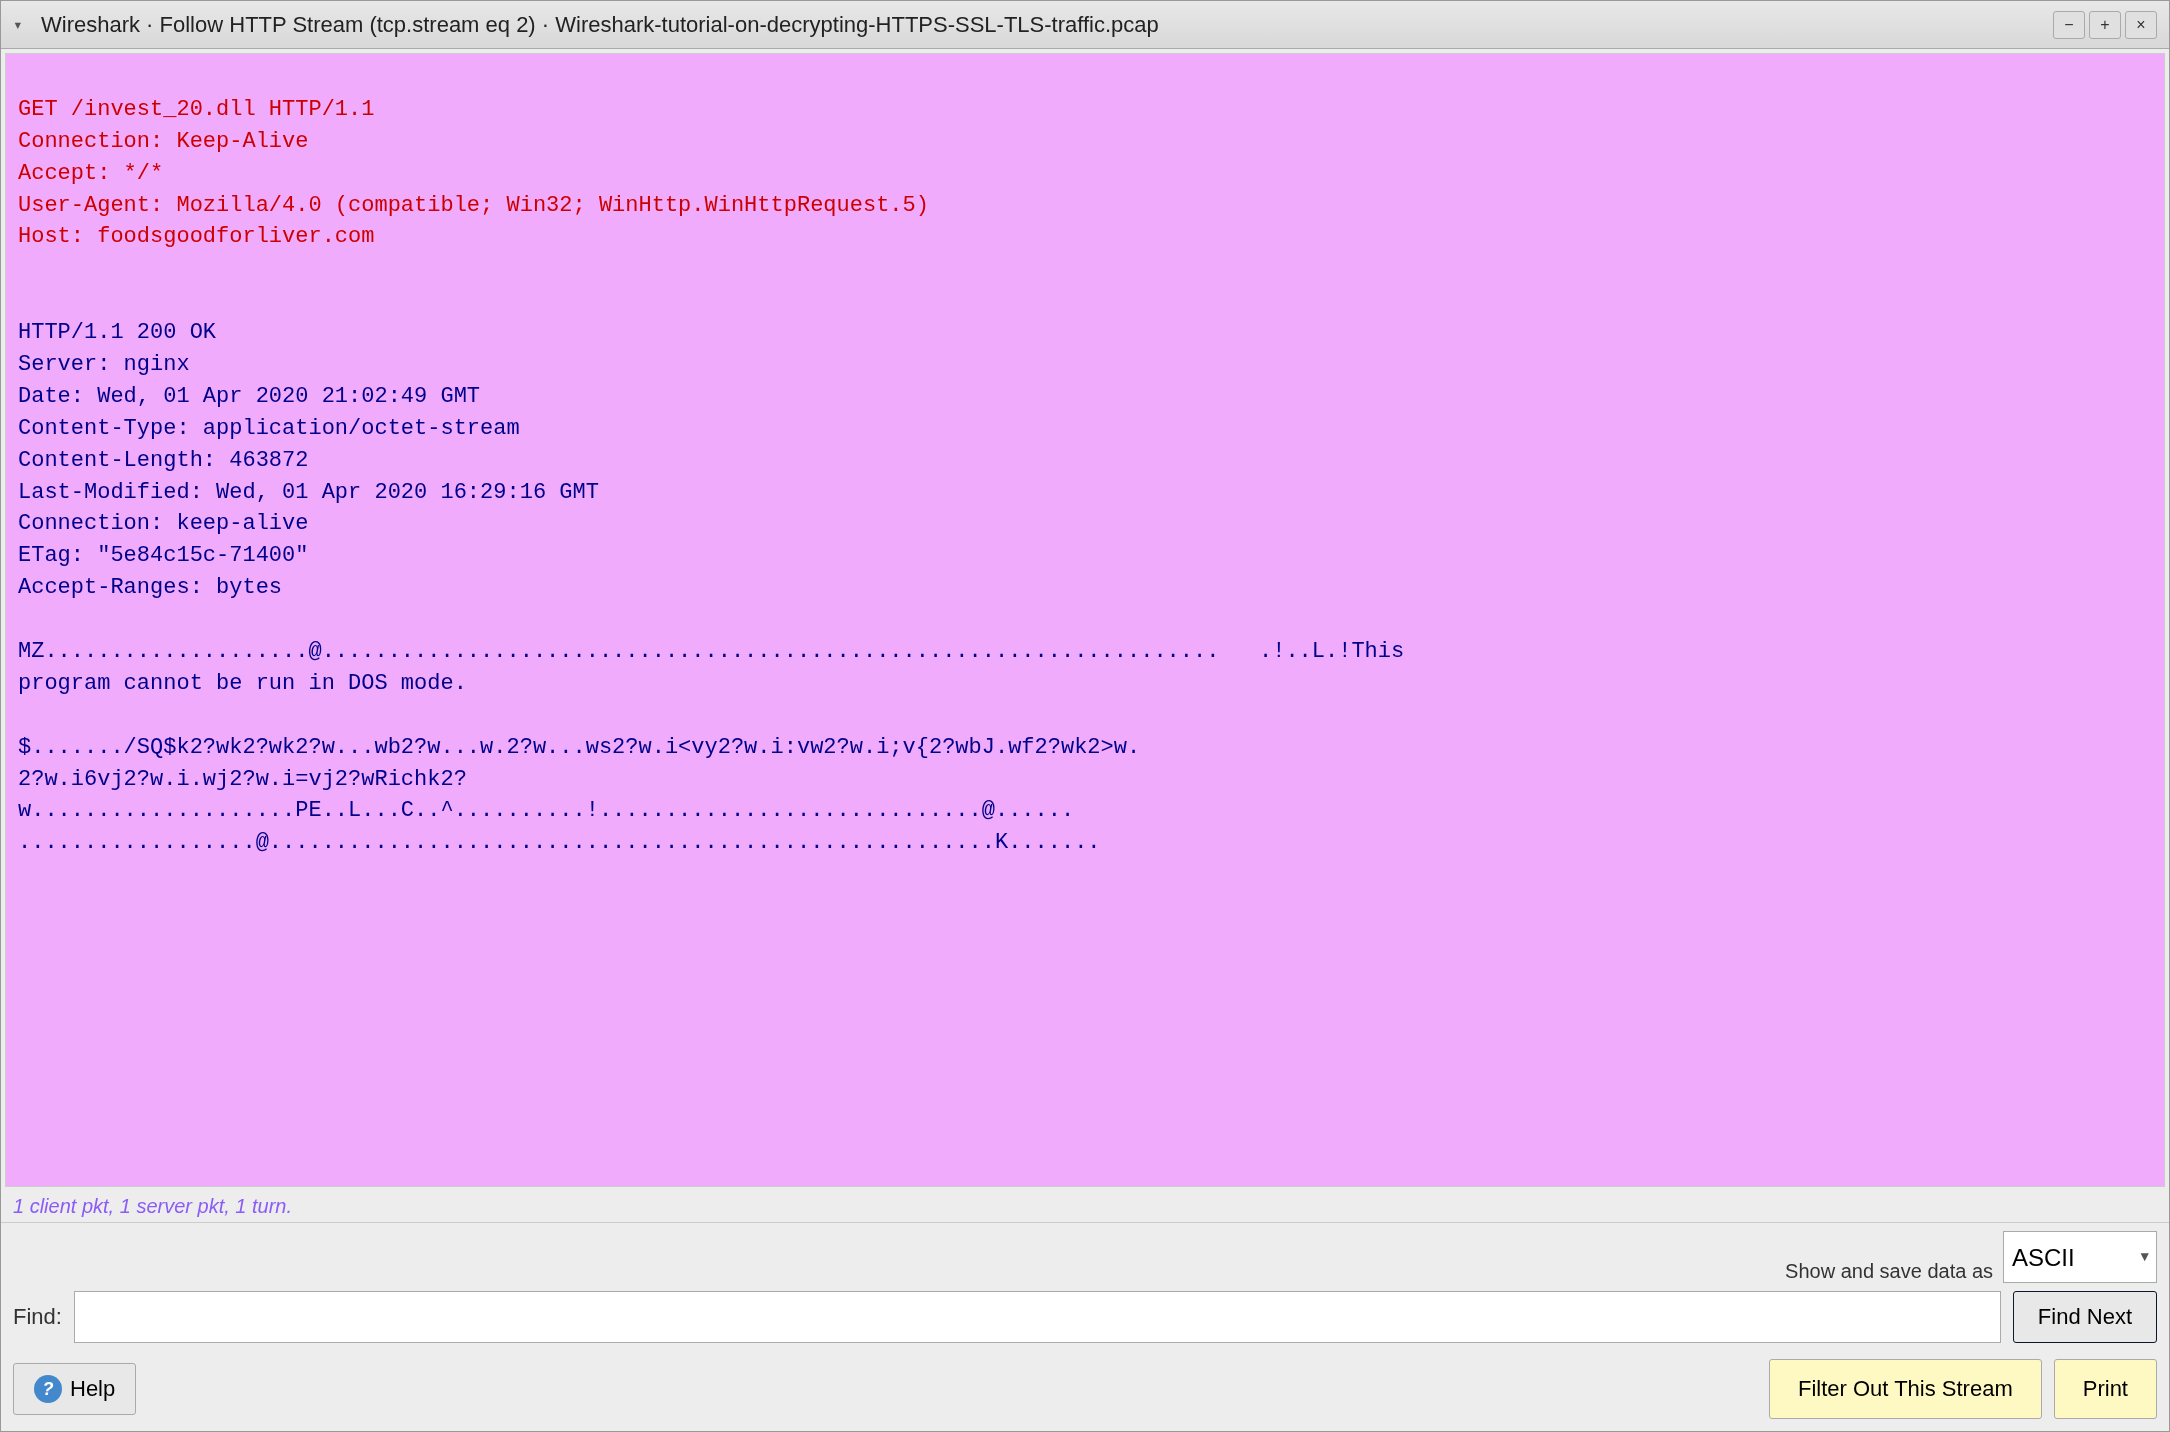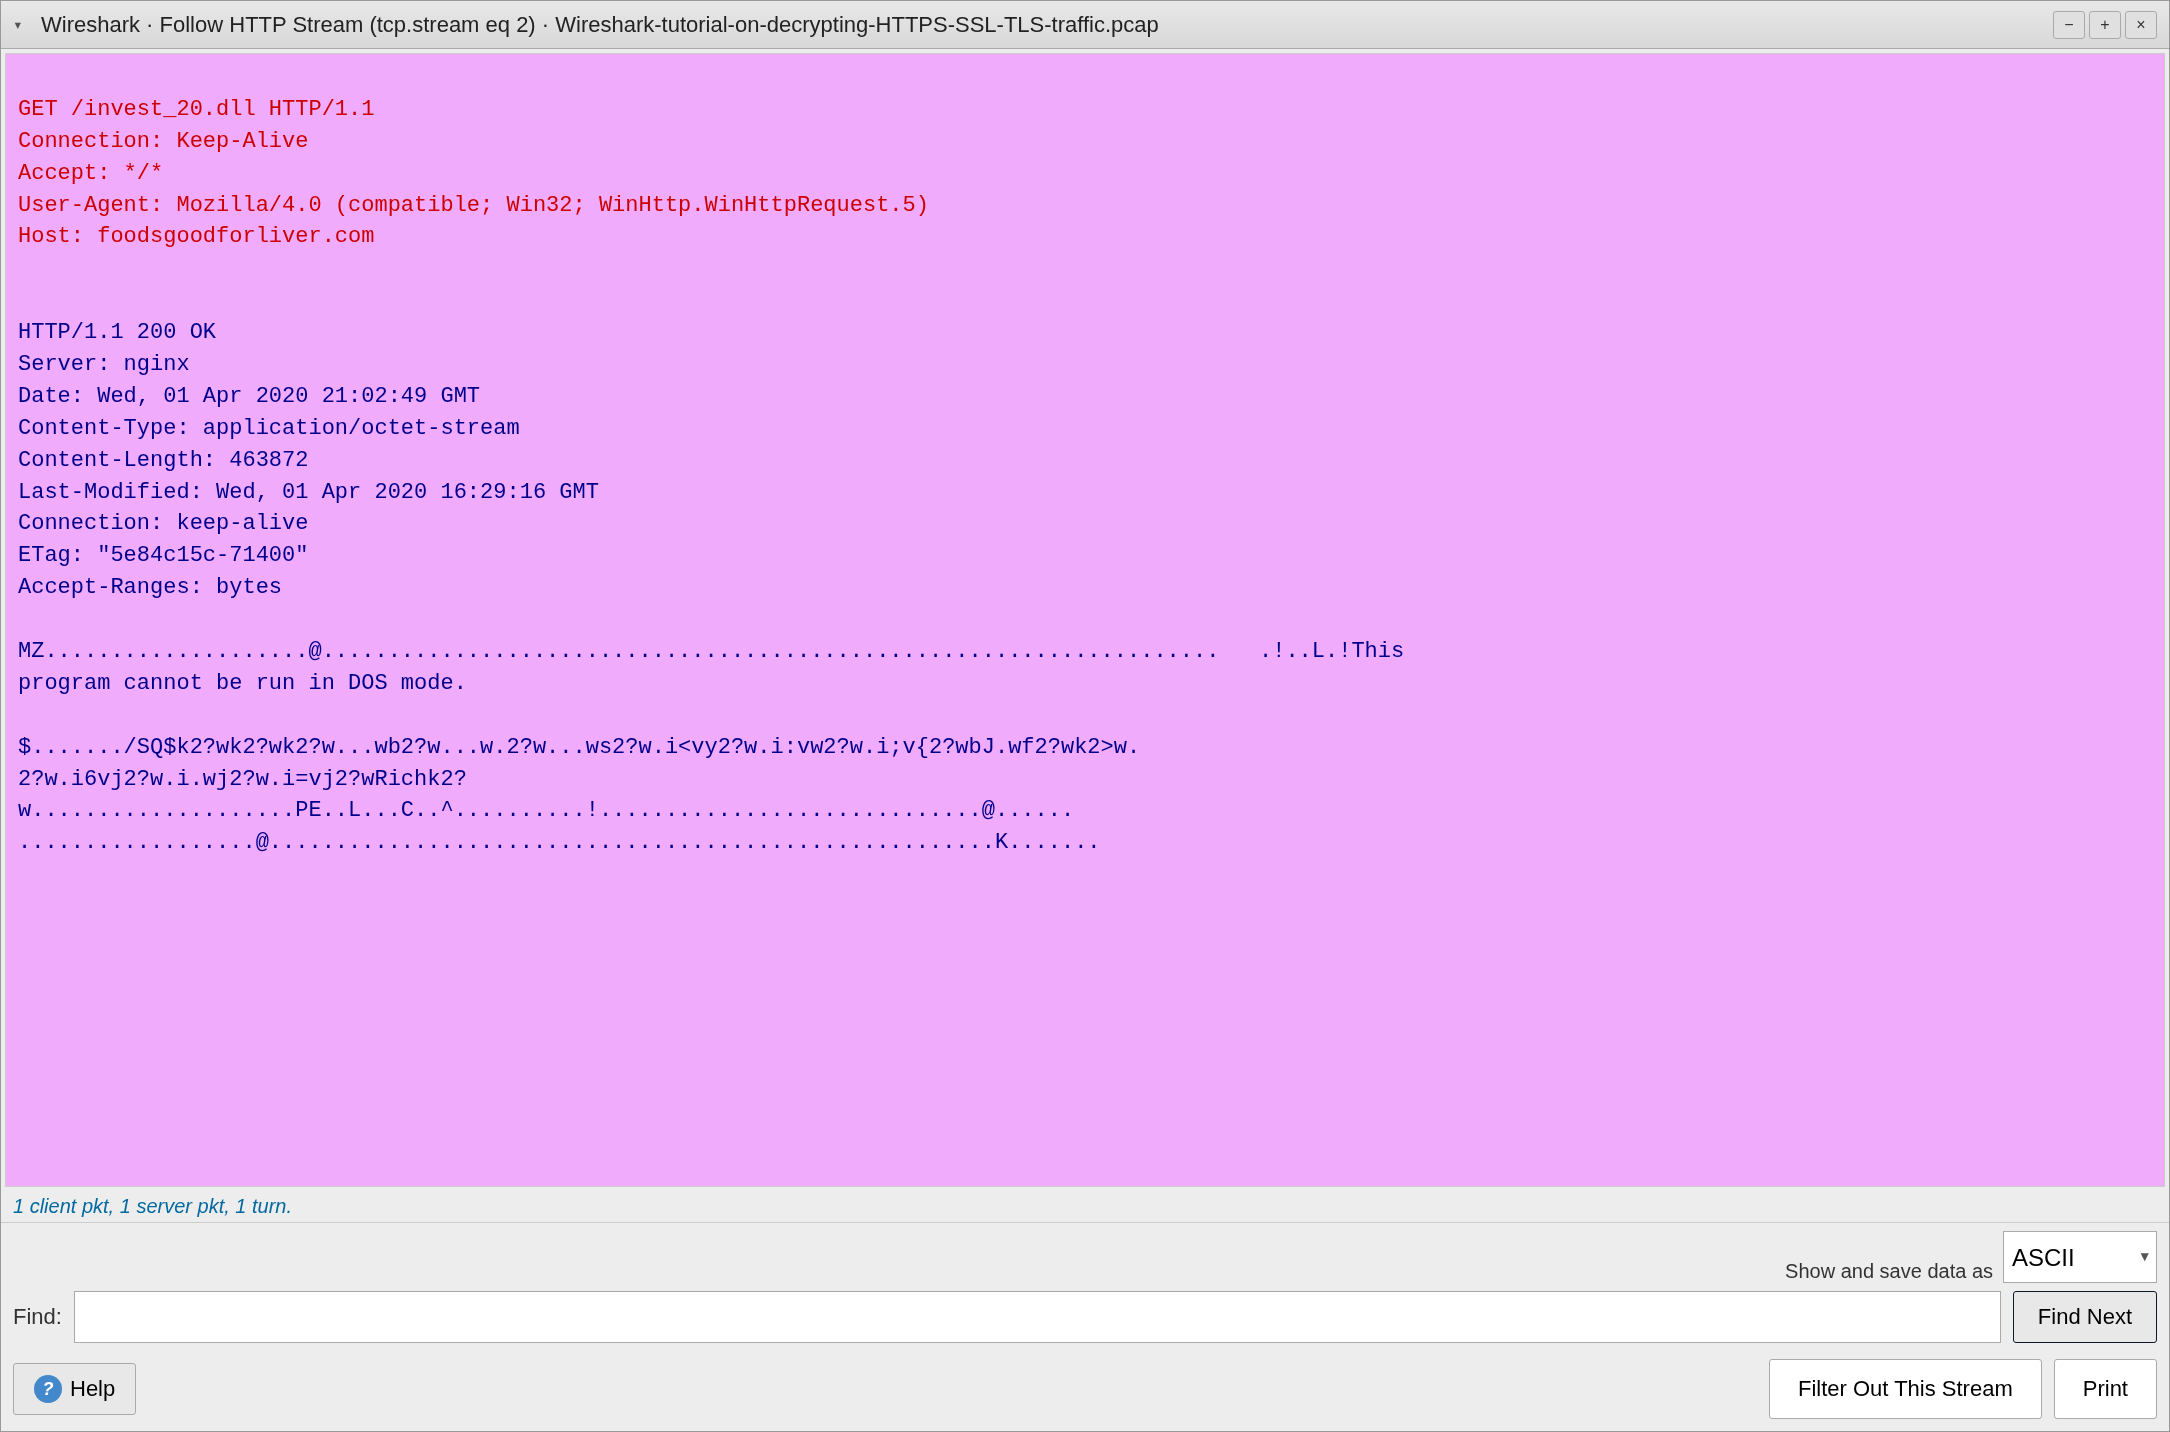--- a/index.html
+++ b/index.html
@@ -102,21 +102,21 @@
     }
 
     .stream-content .blue {
       color: #00008b;
     }
 
     .status-bar {
       padding: 4px 12px;
       font-family: sans-serif;
       font-size: 20px;
-      color: #0369a1;
+      color: #8b5cf6;
       font-style: italic;
       background: #ededed;
     }
 
     .bottom-controls {
       background: #ededed;
       border-top: 1px solid #ccc;
       padding: 8px 12px;
       display: flex;
       flex-direction: column;
@@ -274,21 +274,21 @@
     .action-center-btns {
       display: flex;
       gap: 12px;
     }
 
     .filter-btn, .print-btn, .close-btn {
       height: 60px;
       padding: 0 28px;
       font-family: sans-serif;
       font-size: 22px;
-      background: #ffffff;
+      background: #fef9c3;
       border: 1px solid #aaa;
       border-radius: 3px;
       cursor: pointer;
     }
 
     
     .stream-display::-webkit-scrollbar {
       width: 18px;
     }
     .stream-display::-webkit-scrollbar-track {

